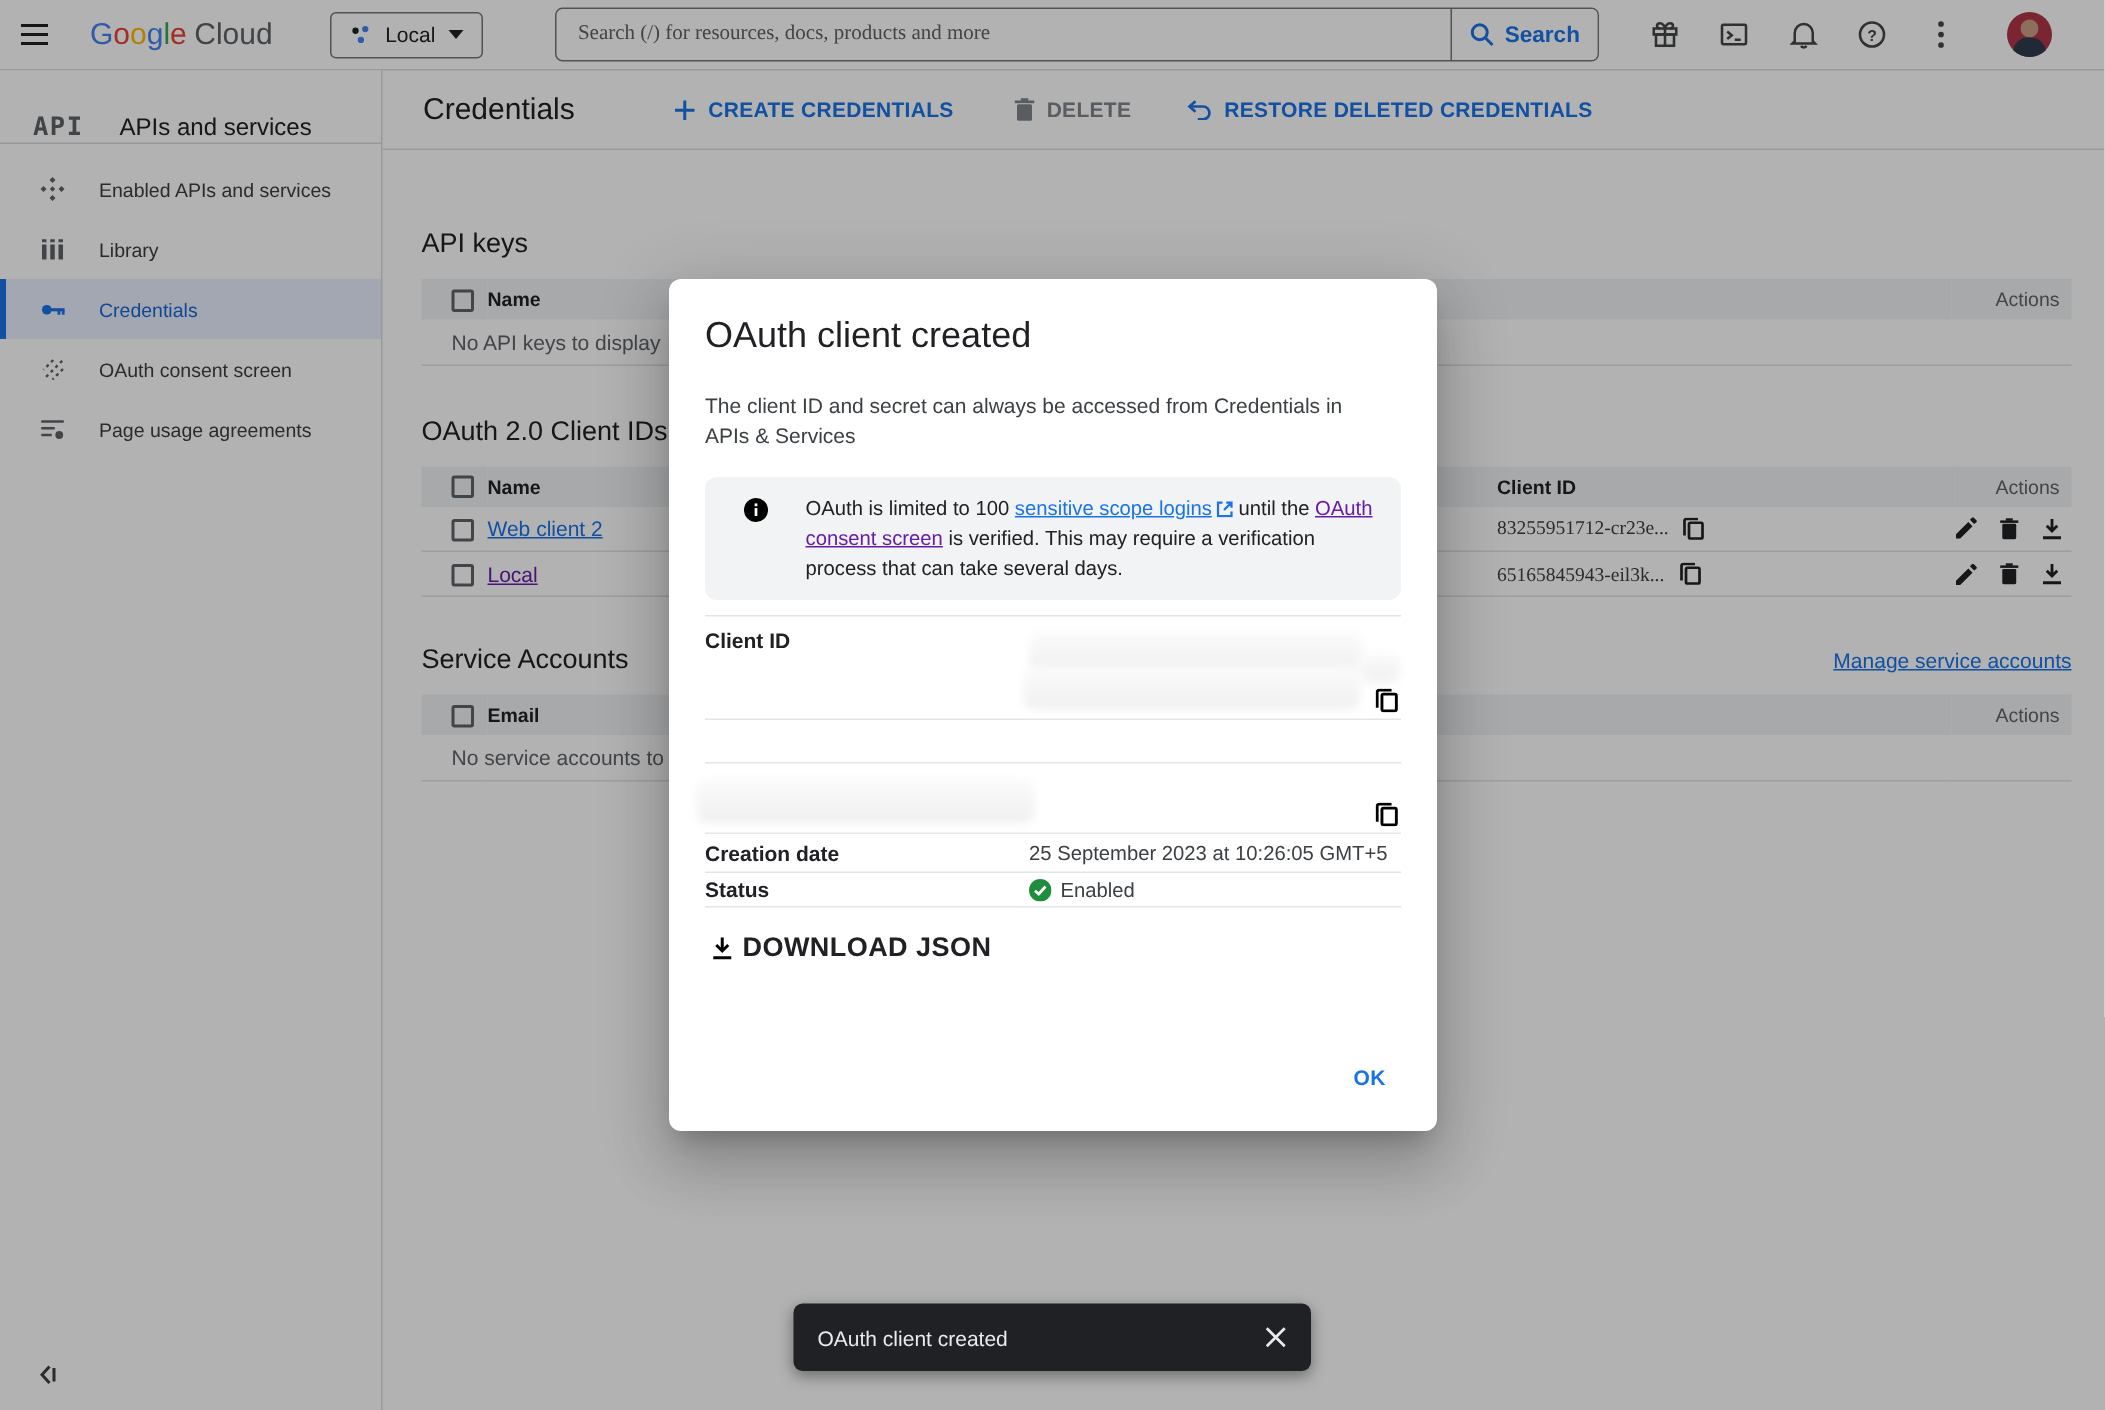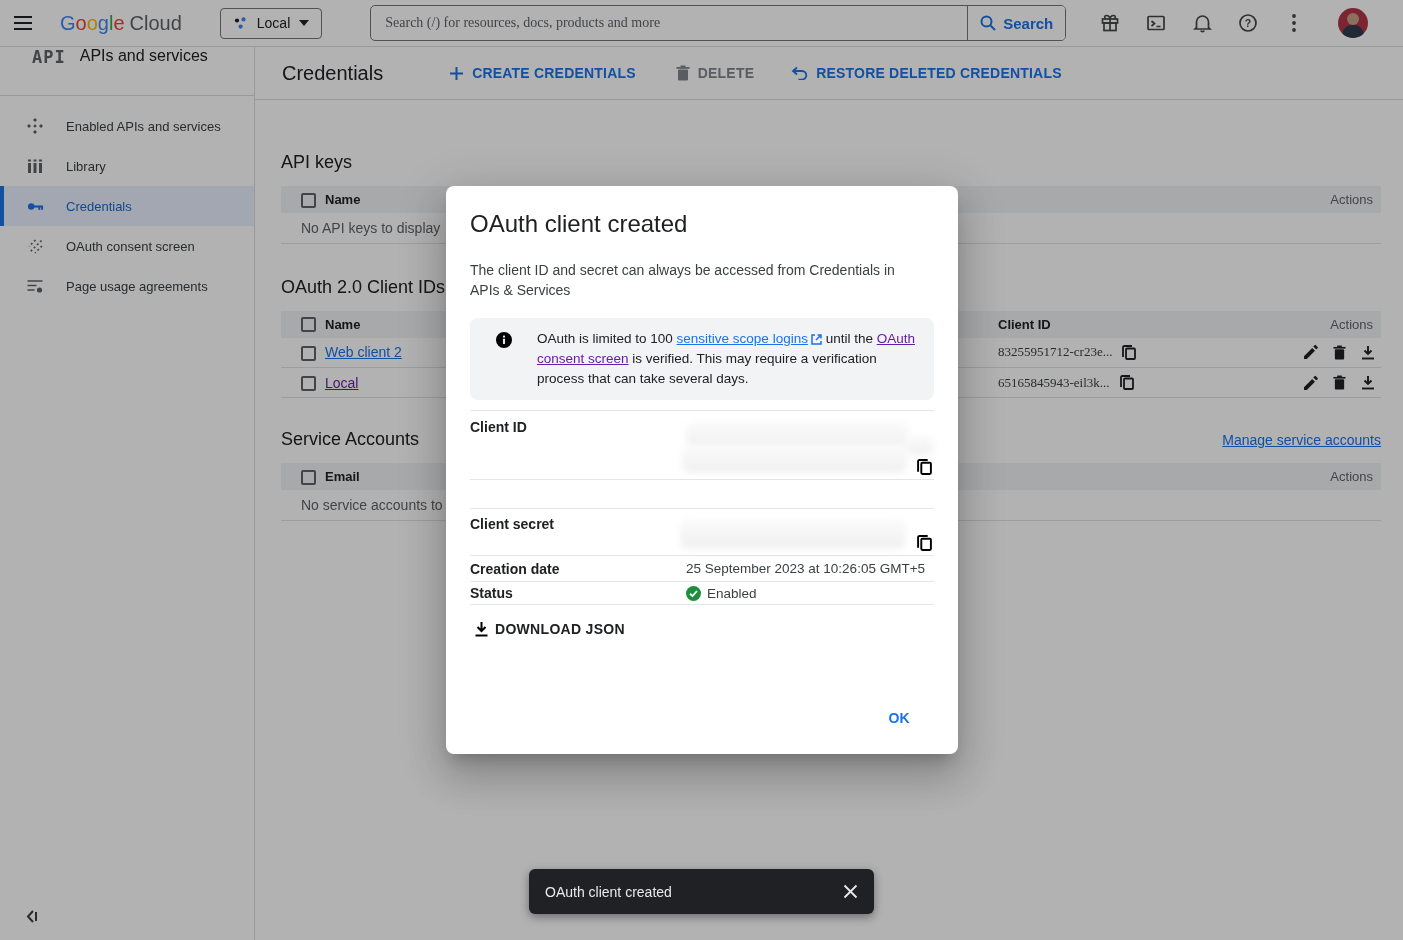--- a/index.html
+++ b/index.html
@@ -19,21 +19,21 @@
   .searchbox input::placeholder { color:#5f6368; }
   .search-btn { width:98px; border-left:1px solid #747775; display:flex; align-items:center; justify-content:center; gap:7px; color:#1a73e8; font-size:15px; font-weight:700; cursor:pointer; background:#fff; }
   .top-icons { margin-left:32px; display:flex; align-items:center; gap:22px; }
   .icon-btn { width:24px; height:24px; display:flex; align-items:center; justify-content:center; color:#444746; cursor:pointer; }
   .avatar { width:30px; height:30px; border-radius:50%; background:#b03648; position:relative; overflow:hidden; cursor:pointer; margin-left:10px; margin-right:2px; }
   .avatar .head { position:absolute; left:9px; top:5px; width:12px; height:12px; border-radius:50%; background:#caa086; }
   .avatar .body { position:absolute; left:4px; top:17px; width:22px; height:14px; border-radius:10px 10px 0 0; background:#2e3b4e; }
 
   
   .sidebar { position:absolute; left:0; top:47px; width:255px; height:893px; background:#fff; border-right:1px solid #dadce0; z-index:1; }
-  .side-head { height:49px; display:flex; align-items:flex-start; padding-left:32px; gap:14px; border-bottom:1px solid #dadce0; }
+  .side-head { height:49px; display:flex; align-items:flex-end; padding-left:22px; gap:24px; border-bottom:1px solid #dadce0; }
   .api-glyph { font-family:"DejaVu Sans Mono", monospace; font-weight:700; font-size:17px; color:#5f6368; letter-spacing:1px; }
   .side-title { font-size:16px; color:#202124; }
   .nav { margin-top:10px; }
   .nav-item { height:40px; display:flex; align-items:center; padding-left:26px; gap:22px; font-size:13px; color:#3c4043; cursor:pointer; position:relative; }
   .nav-item .nicon { width:18px; height:18px; color:#5f6368; display:flex; align-items:center; justify-content:center; flex:none; }
   .nav-item.selected { background:#e8f0fe; color:#1967d2; }
   .nav-item.selected .nicon { color:#1a73e8; }
   .nav-item.selected::before { content:""; position:absolute; left:0; top:0; bottom:0; width:4px; background:#1a73e8; }
   .collapse-btn { position:absolute; left:24px; bottom:16px; color:#3c4043; cursor:pointer; }
 
@@ -84,22 +84,22 @@
   .frow .flabel { width:216px; font-size:14px; font-weight:700; color:#202124; flex:none; }
   .frow .fvalue { flex:1; font-size:13.5px; color:#3c4043; position:relative; }
   .row-clientid { height:69px; padding-top:8px; }
   .row-spacer { height:29px; }
   .row-secret { height:47px; padding-top:7px; }
   .row-date { height:26px; align-items:center; }
   .row-status { height:24px; align-items:center; border-bottom:1px solid #e3e5e8; }
   .blob { position:absolute; background:linear-gradient(180deg,#fbfbfb,#f0f0f0); filter:blur(3px); border-radius:8px; }
   .copy-abs { position:absolute; right:2px; bottom:4px; color:#000; cursor:pointer; }
   .status-val { display:flex; align-items:center; gap:6px; }
-  .dl-btn { margin-top:12px; display:inline-flex; gap:6px; font-size:14px; font-weight:700; letter-spacing:.3px; color:#202124; cursor:pointer; padding:4px 8px 4px 4px; }
-  .ok-btn { position:absolute; right:40px; bottom:22px; color:#1a73e8; font-size:14px; font-weight:700; letter-spacing:.3px; cursor:pointer; padding:6px 8px; }
+  .dl-btn { margin-top:12px; display:inline-flex; align-items:center; gap:6px; font-size:18px; font-weight:700; letter-spacing:.3px; color:#202124; cursor:pointer; padding:4px 8px 4px 4px; }
+  .ok-btn { position:absolute; right:26px; bottom:22px; color:#1a73e8; font-size:14px; font-weight:700; letter-spacing:.3px; cursor:pointer; padding:6px 8px; }
 
   
   .toast { position:absolute; left:529px; top:869px; width:345px; height:45px; background:#202124; border-radius:6px; z-index:30; display:flex; align-items:center; padding:0 16px; box-shadow:0 3px 10px rgba(0,0,0,.4); }
   .toast-msg { color:#e8eaed; font-size:14px; flex:1; }
   .toast-x { color:#e8eaed; cursor:pointer; display:flex; }
 
   svg { display:block; }
 </style>
 </head>
 <body>
@@ -446,21 +446,20 @@
         <span class="copy-abs">
             <svg width="15" height="16" viewBox="0 0 14 15" fill="none" stroke="#000" stroke-width="1.8">
               <rect x="4" y="3.5" width="9" height="10.5" rx="1"></rect>
               <path d="M10 1H2.2A1.2 1.2 0 0 0 1 2.2V12"></path>
             </svg>
           </span>
       </span>
     </div>
     <div class="frow row-spacer"></div>
     <div class="frow row-secret">
-      <span class="flabel">Client secret</span>
       <span class="fvalue">
         <span class="blob" style="left:-6px; top:3px; width:226px; height:30px;"></span>
         <span class="copy-abs">
             <svg width="15" height="16" viewBox="0 0 14 15" fill="none" stroke="#000" stroke-width="1.8">
               <rect x="4" y="3.5" width="9" height="10.5" rx="1"></rect>
               <path d="M10 1H2.2A1.2 1.2 0 0 0 1 2.2V12"></path>
             </svg>
           </span>
       </span>
     </div>

